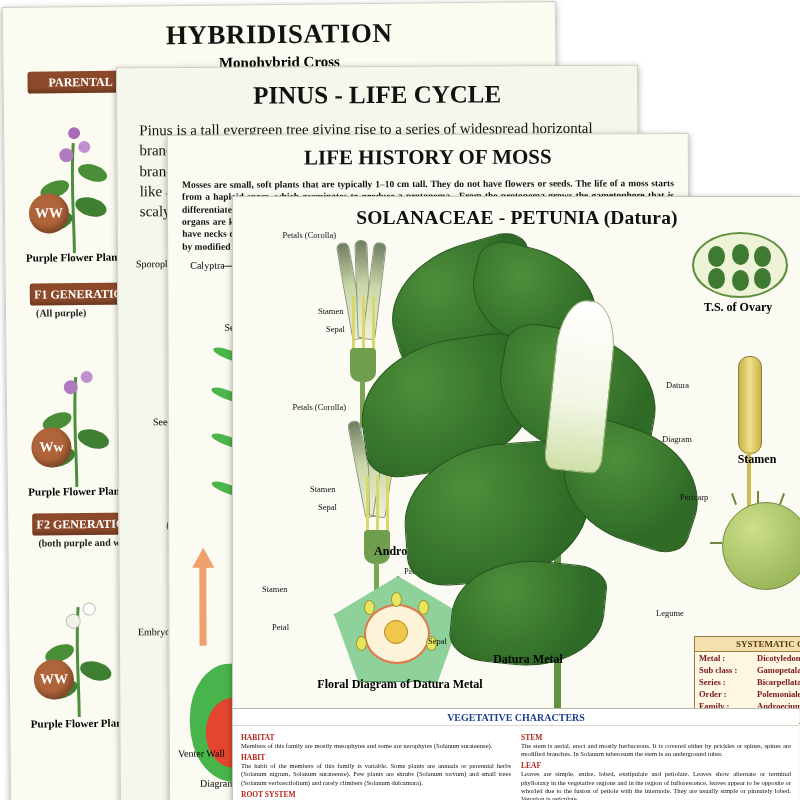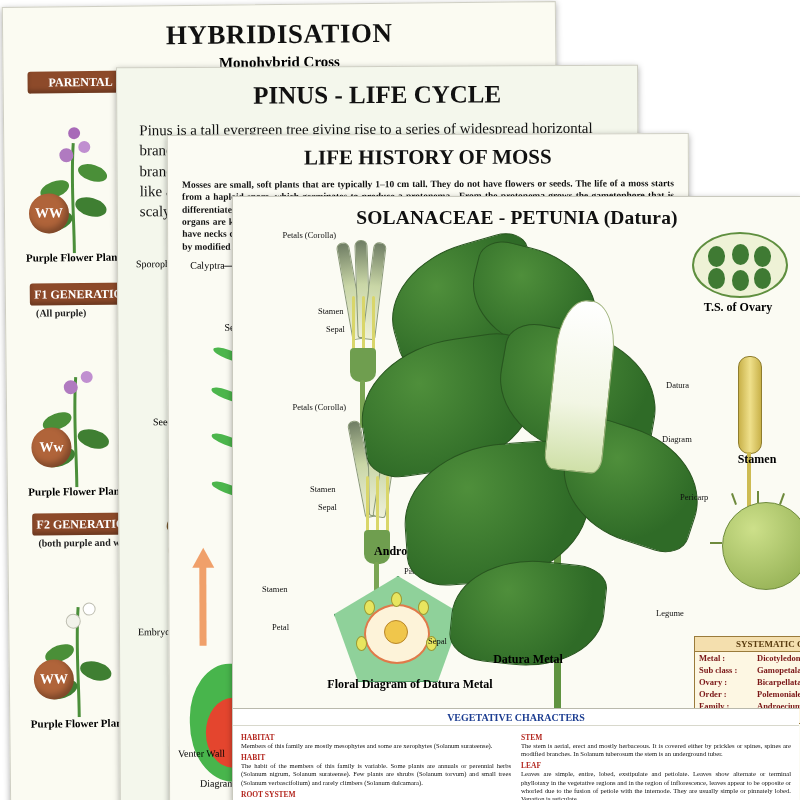--- a/index.html
+++ b/index.html
@@ -383,21 +383,21 @@
       <div class="fd-dot" style="left:44px;top:26px;"></div>
       <div class="fd-dot" style="left:98px;top:26px;"></div>
       <div class="fd-dot" style="left:36px;top:62px;"></div>
       <div class="fd-dot" style="left:106px;top:62px;"></div>
       <div class="fd-dot" style="left:71px;top:18px;"></div>
     </div>
     <div class="small-lbl" style="left:30px;top:388px;">Stamen</div>
     <div class="small-lbl" style="left:40px;top:426px;">Petal</div>
     <div class="small-lbl" style="left:172px;top:370px;">Pistil</div>
     <div class="small-lbl" style="left:196px;top:440px;">Sepal</div>
-    <div class="fig-cap" style="left:88px;top:482px;width:180px;line-height:1.15;">Floral Diagram of Datura Metal</div>
+    <div class="fig-cap" style="left:78px;top:482px;width:180px;line-height:1.15;">Floral Diagram of Datura Metal</div>
     <div class="fig-cap" style="left:78px;top:512px;width:180px;">Floral Formula</div>
     <div style="position:absolute;left:70px;top:528px;width:200px;text-align:center;font-size:10.5px;font-weight:bold;">Ebr, Ebrl, ⊕, ⚥, K(5), C(5), A5, G(2)</div>
 
     <div>
       <div class="stemline" style="left:322px;top:300px;width:7px;height:260px;"></div>
       <div class="leaf l1" style="left:156px;top:50px;"></div>
       <div class="leaf l2" style="left:238px;top:54px;"></div>
       <div class="leaf l3" style="left:128px;top:144px;"></div>
       <div class="leaf l4" style="left:266px;top:136px;"></div>
       <div class="leaf l5" style="left:172px;top:248px;"></div>
@@ -439,21 +439,21 @@
     <div class="hd">SYSTEMATIC CLASSIFICATION</div>
     <div class="sysrow">
       <span class="k">Metal :</span>
       <span class="v">Dicotyledonae</span>
     </div>
     <div class="sysrow">
       <span class="k">Sub class :</span>
       <span class="v">Gamopetalae</span>
     </div>
     <div class="sysrow">
-      <span class="k">Ovary :</span>
+      <span class="k">Series :</span>
       <span class="v">Bicarpellatae</span>
     </div>
     <div class="sysrow">
       <span class="k">Order :</span>
       <span class="v">Polemoniales</span>
     </div>
     <div class="sysrow">
       <span class="k">Family :</span>
       <span class="v">Androecium</span>
     </div>

